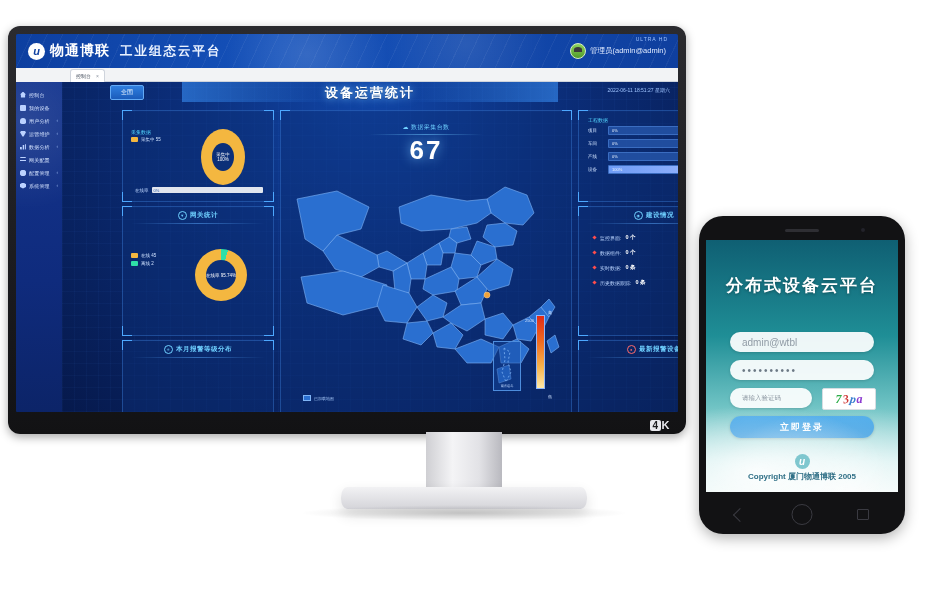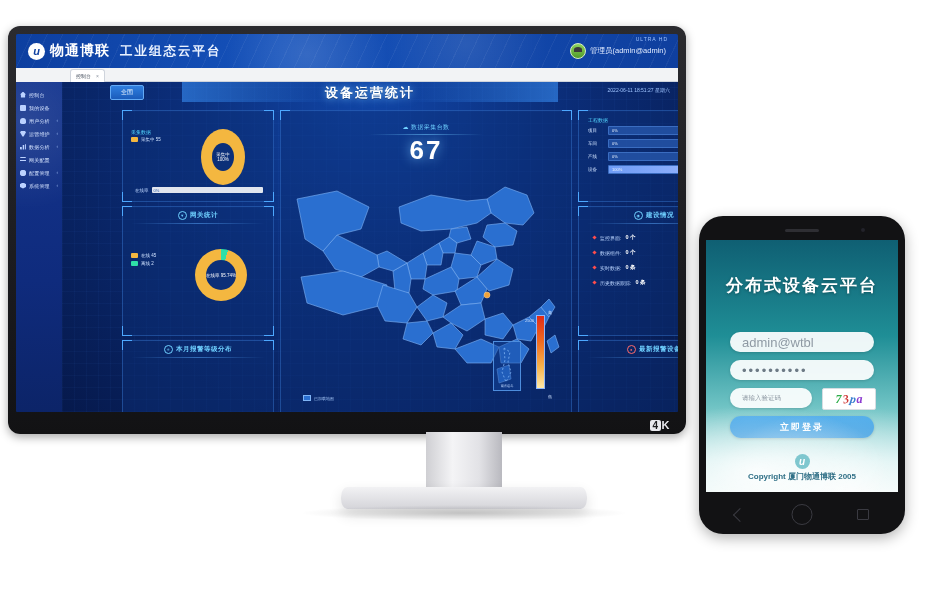--- a/index.html
+++ b/index.html
@@ -236,21 +236,21 @@
   .phone-back{position:absolute;left:36px;bottom:14px;width:9px;height:9px;border-left:1.5px solid #3a3a41;border-bottom:1.5px solid #3a3a41;transform:rotate(45deg);}
   .phone-recent{position:absolute;right:36px;bottom:14px;width:10px;height:9px;border:1.5px solid #3a3a41;border-radius:1px;}
 
   .phone-title{
     position:absolute;left:0;right:0;top:34px;text-align:center;color:#ffffff;
     font-size:17px;font-weight:bold;letter-spacing:2px;text-shadow:0 1px 3px rgba(0,0,0,.35);
   }
   .field{
     position:absolute;left:24px;width:144px;height:20px;background:rgba(255,255,255,.92);
     border-radius:10px;box-shadow:0 1px 3px rgba(0,0,0,.15);display:flex;align-items:center;padding:0 12px;
-    box-sizing:border-box;color:#8f9aa4;font-size:13px;
+    box-sizing:border-box;color:#8f9aa4;font-size:10px;
   }
   .f-user{top:92px;}
   .f-pass{top:120px;letter-spacing:2px;color:#6d7a85;}
   .f-code{top:148px;width:82px;font-size:6.5px;}
   .captcha{
     position:absolute;left:116px;top:148px;width:52px;height:20px;background:#ffffff;border:1px solid #d6dde2;
     border-radius:2px;display:flex;align-items:center;justify-content:center;gap:1px;
     font-family:"Liberation Serif",serif;font-size:12px;font-style:italic;font-weight:bold;
   }
   .captcha span:nth-child(1){color:#2fae4a;}

